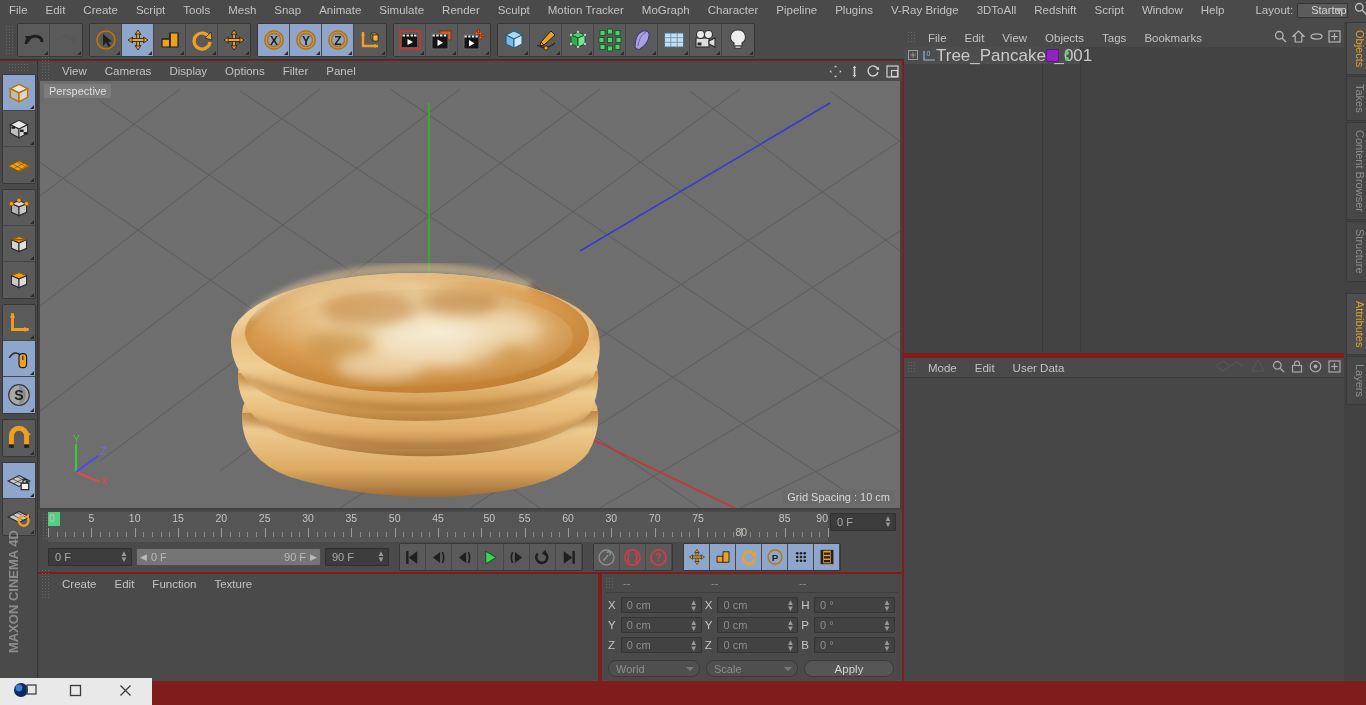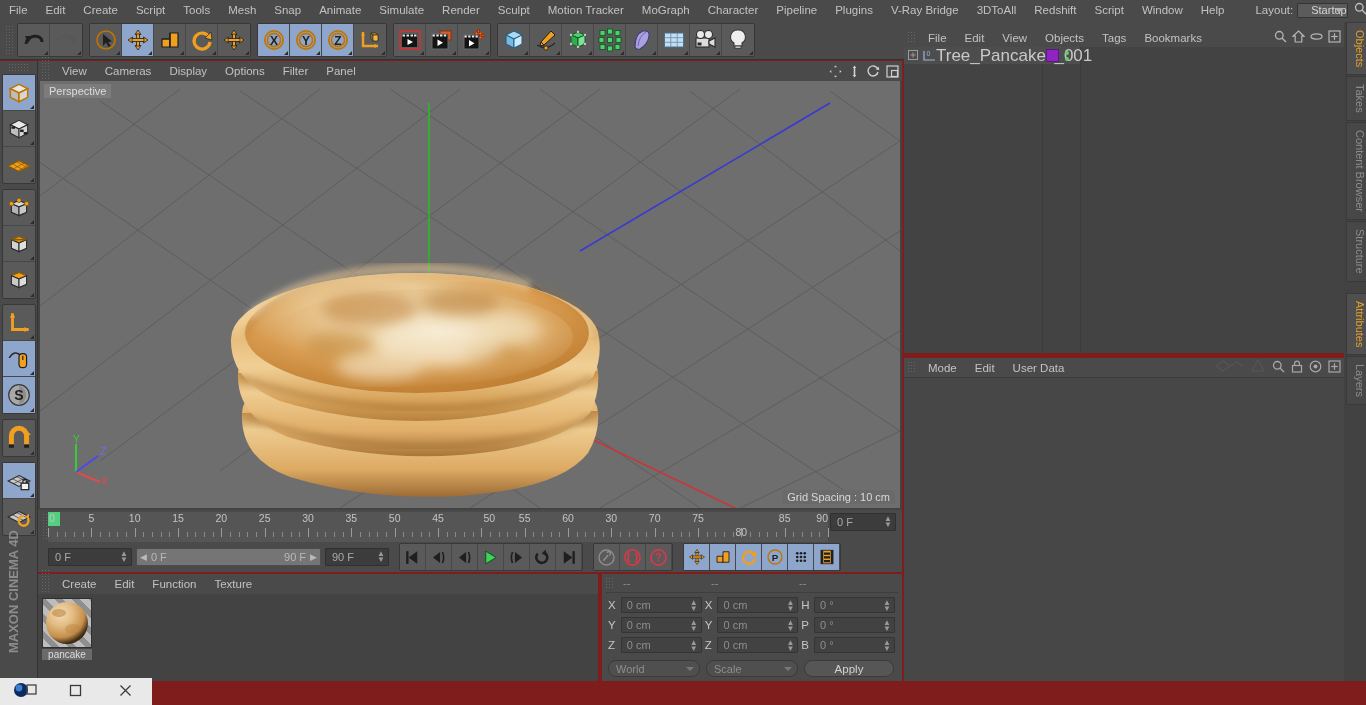--- a/index.html
+++ b/index.html
@@ -1020,40 +1020,20 @@
   <div class="matpanel">
     <div class="mat-menubar">
       <div class="grip"></div>
       <div id="mat-menu" style="display:flex;align-items:center">
           <div class="menu-item">Create</div>
           <div class="menu-item">Edit</div>
           <div class="menu-item">Function</div>
           <div class="menu-item">Texture</div>
         </div>
     </div>
-    <div class="mat-body">
-      <div class="matcell">
-        <div class="matswatch">
-          <svg width="48" height="48" viewBox="0 0 48 48">
-            <defs>
-              <radialGradient id="mball" cx="35%" cy="28%" r="72%">
-                <stop offset="0%" stop-color="#f2dcb4"></stop>
-                <stop offset="40%" stop-color="#e3bd84"></stop>
-                <stop offset="78%" stop-color="#c58f4c"></stop>
-                <stop offset="100%" stop-color="#3c2a14"></stop>
-              </radialGradient>
-            </defs>
-            <circle cx="24" cy="24" r="21" fill="url(#mball)"></circle>
-            <ellipse cx="16" cy="14" rx="7" ry="4" fill="#b77f3c" opacity="0.55"></ellipse>
-            <ellipse cx="30" cy="30" rx="8" ry="5" fill="#b9813e" opacity="0.4"></ellipse>
-          </svg>
-        </div>
-        <div class="matname">pancake</div>
-      </div>
-    </div>
   </div>
 
   <div class="coordpanel">
     <div class="coord-head">
       <div class="grip" style="height:13px"></div>
       <div class="cdash" style="margin-left:6px">--</div>
       <div class="cdash">--</div>
       <div class="cdash">--</div>
     </div>
     <div style="border-top:1px solid #3e3e3e;margin:0 4px"></div>

